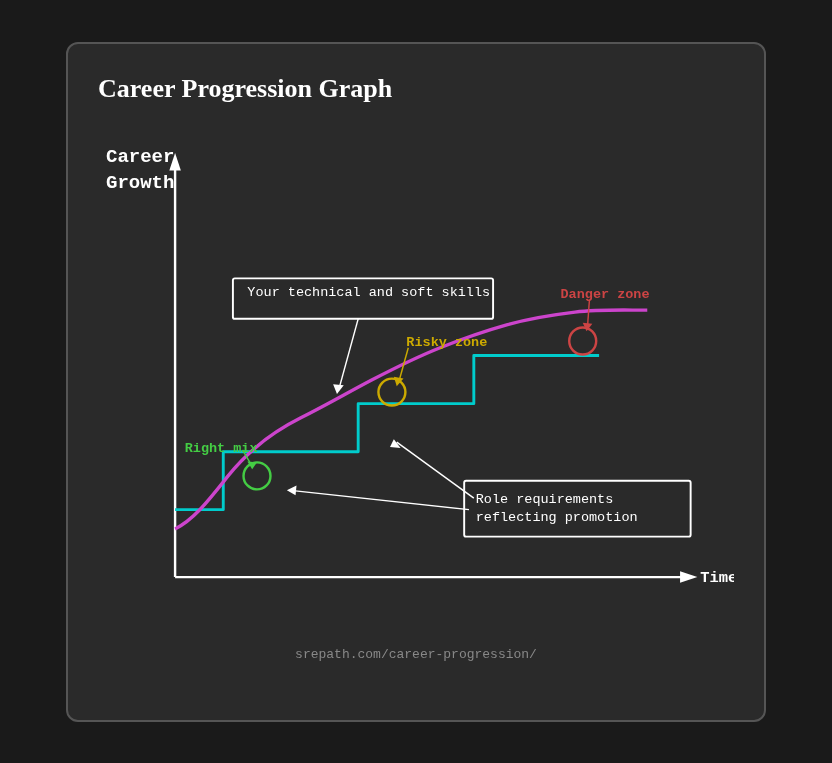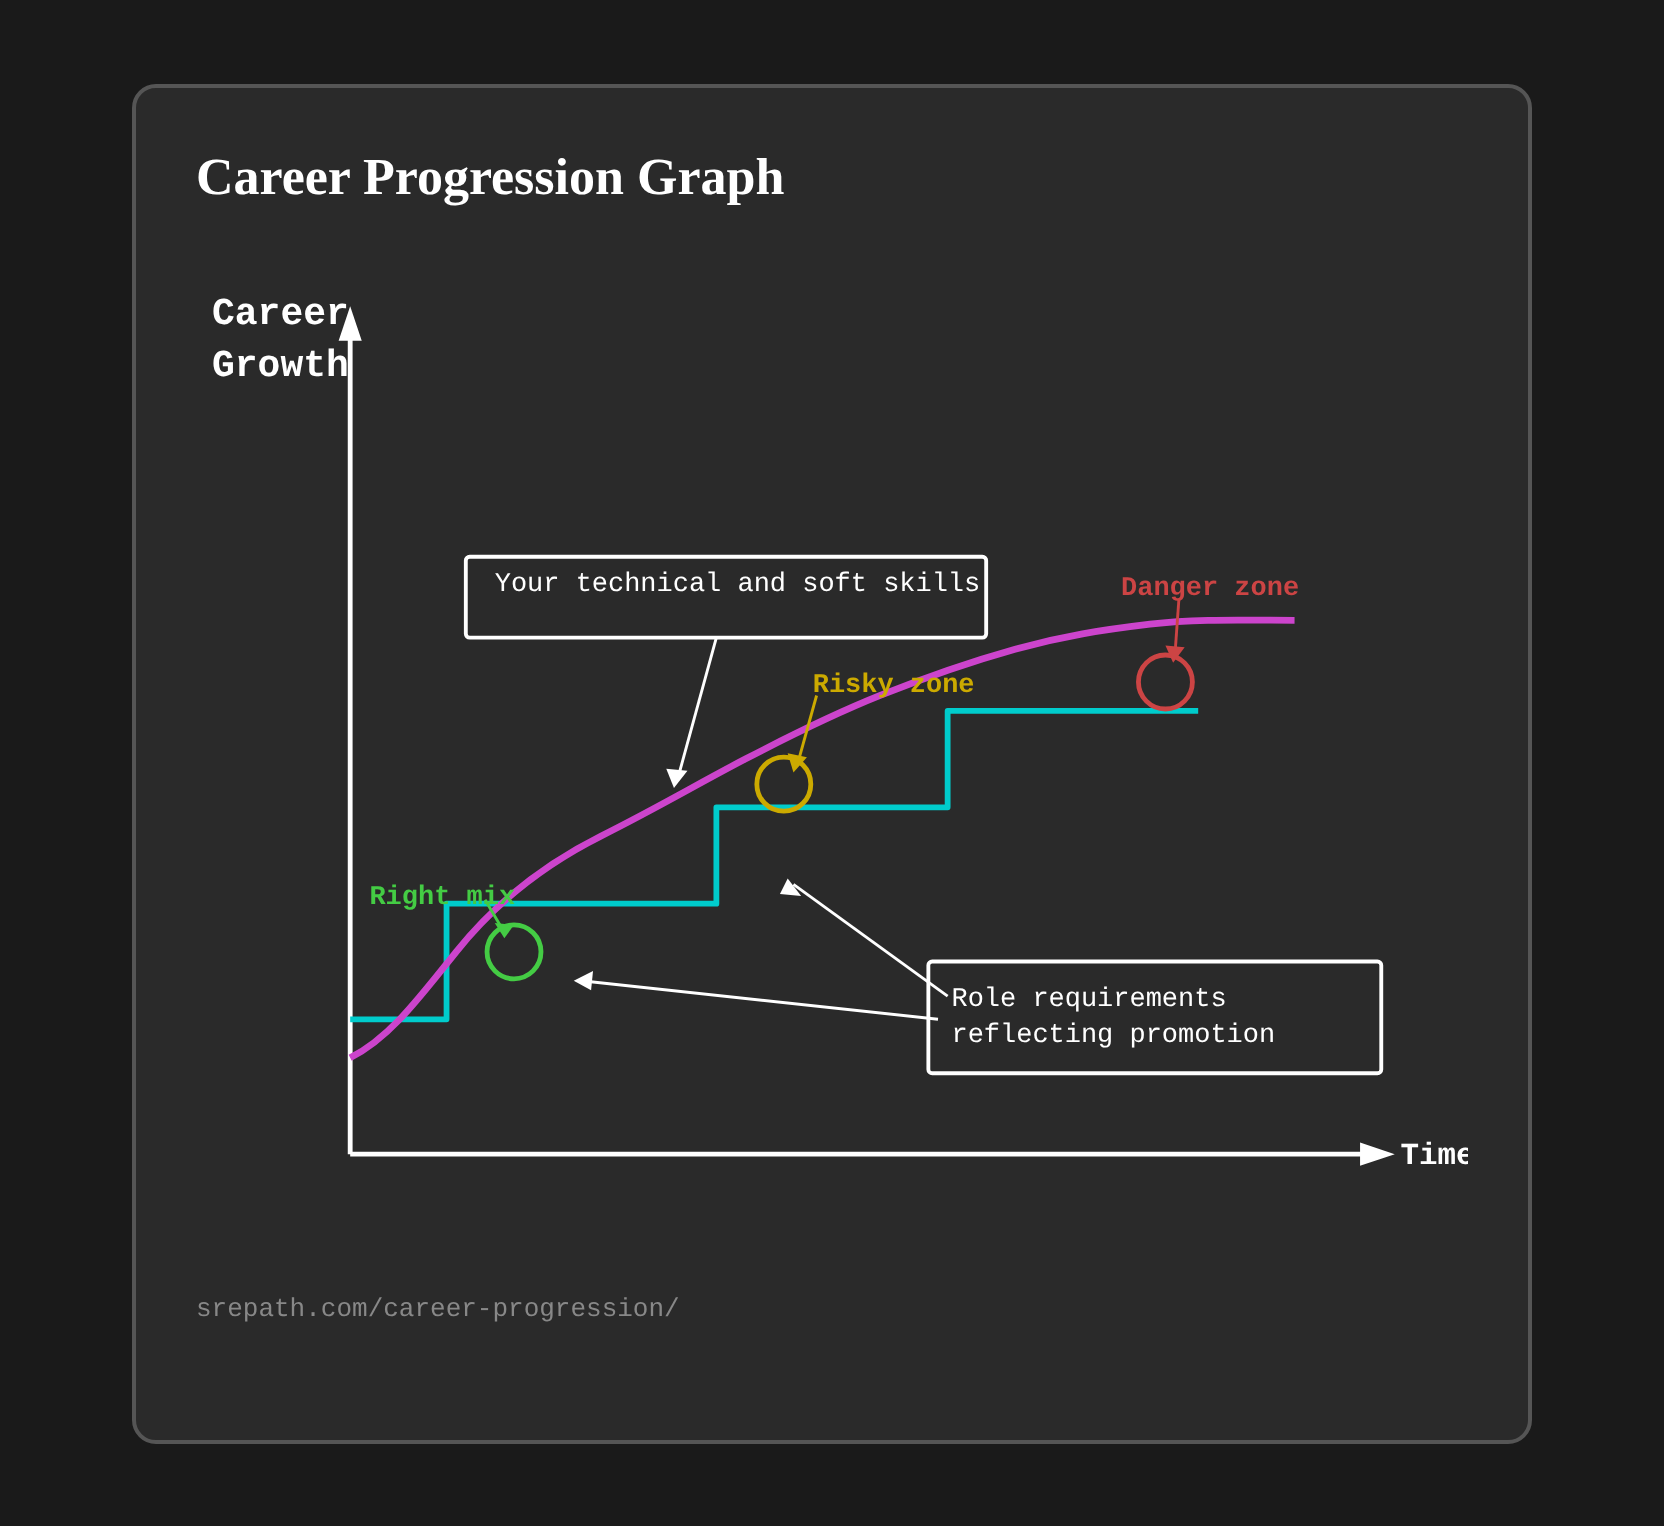--- a/index.html
+++ b/index.html
@@ -40,20 +40,21 @@
       font-size: 19px;
       font-weight: 600;
       line-height: 1.4;
       font-family: 'Courier New', monospace;
     }
     .footer {
       position: absolute;
       bottom: 12px;
       left: 0;
       right: 0;
+      text-align: center;
       color: #888;
       font-size: 13px;
       font-family: 'Courier New', monospace;
     }
     svg {
       position: absolute;
       left: 0;
       top: 0;
       width: 100%;
       height: 100%;

